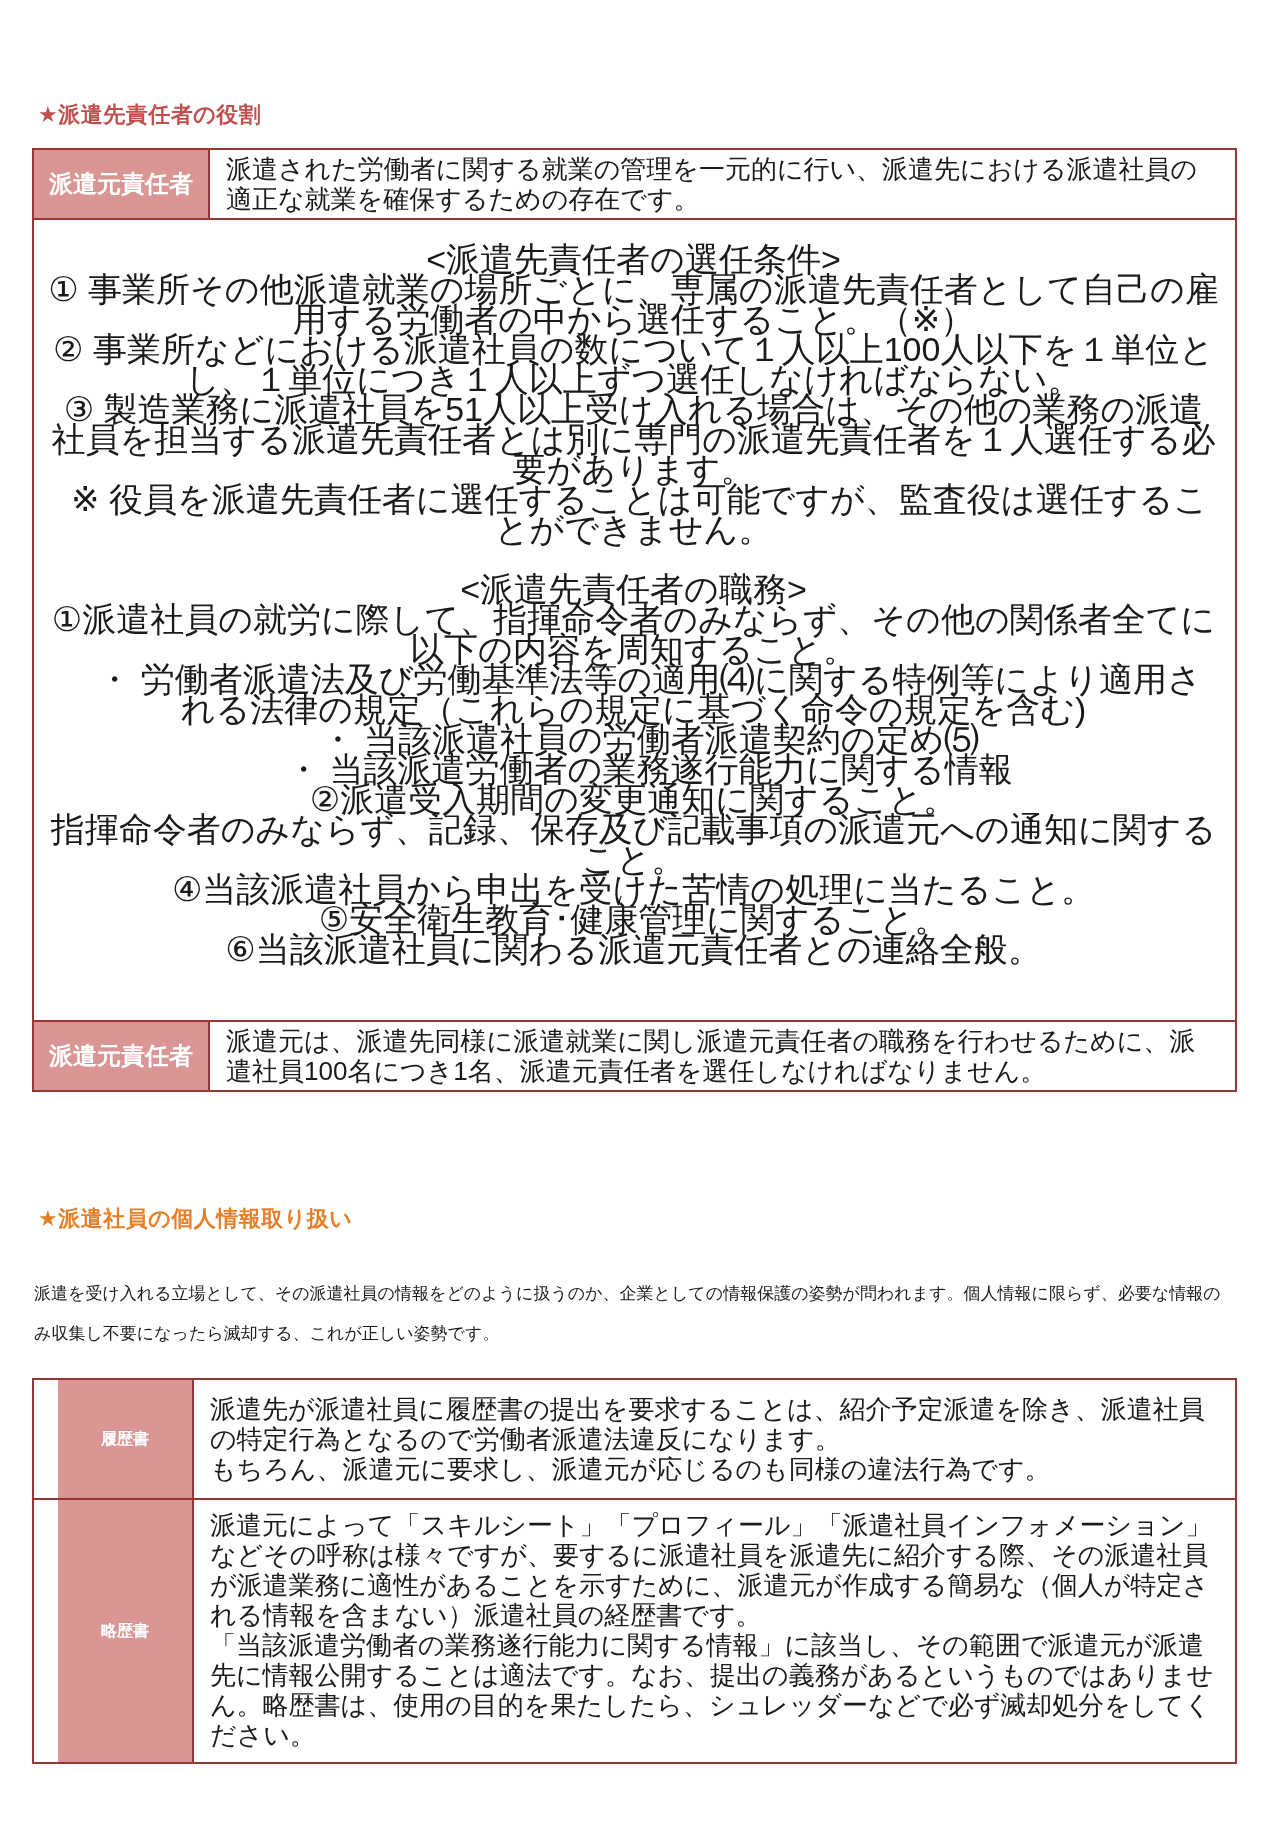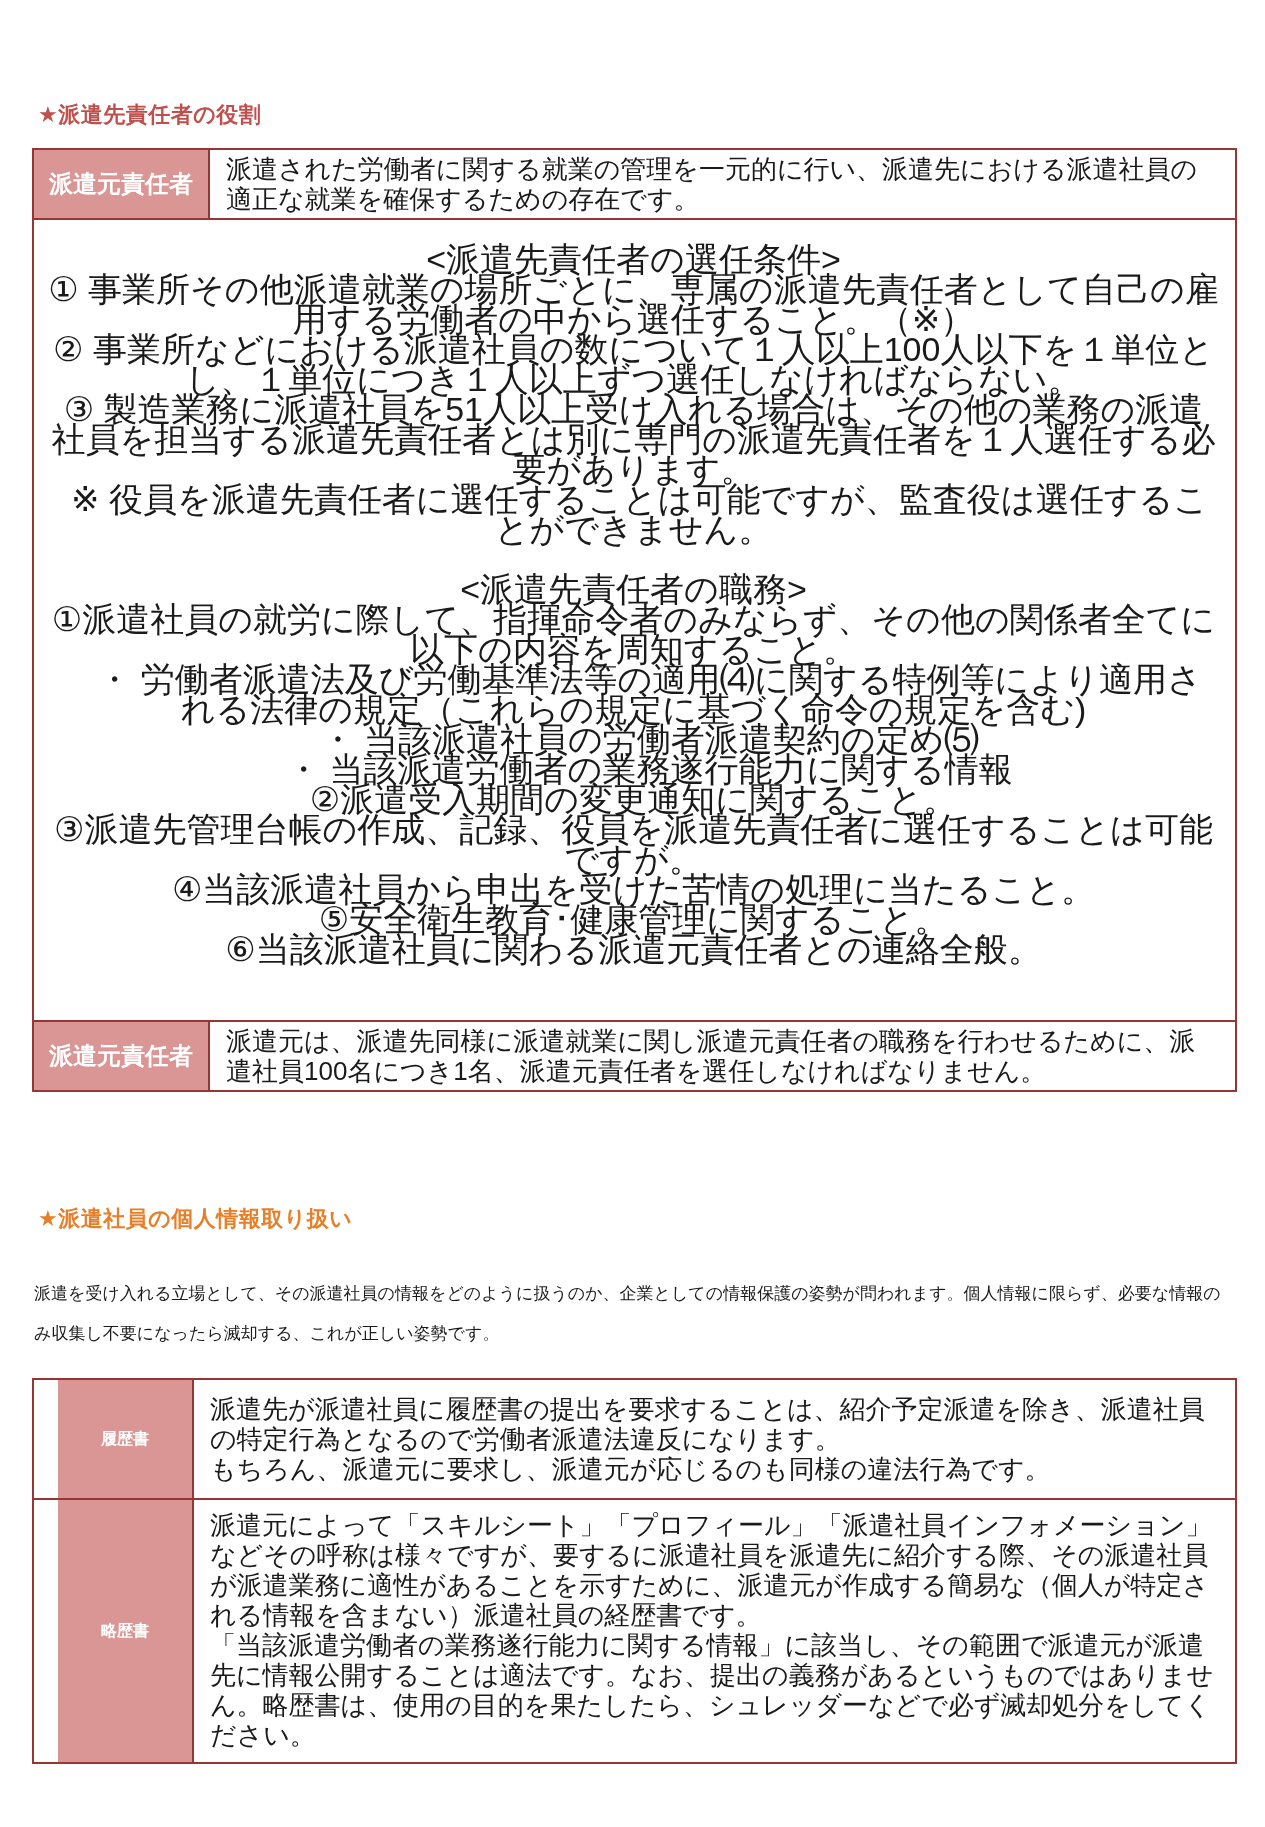--- a/index.html
+++ b/index.html
@@ -65,21 +65,21 @@
         <div class="para">② 事業所などにおける派遣社員の数について１人以上100人以下を１単位とし、１単位につき１人以上ずつ選任しなければならない。</div>
         <div class="para">③ 製造業務に派遣社員を51人以上受け入れる場合は、その他の業務の派遣社員を担当する派遣先責任者とは別に専門の派遣先責任者を１人選任する必要があります。</div>
         <div class="para p-note">※ 役員を派遣先責任者に選任することは可能ですが、監査役は選任することができません。</div>
         <div class="p-gap"></div>
         <div class="para">&lt;派遣先責任者の職務&gt;</div>
         <div class="para">①派遣社員の就労に際して、指揮命令者のみならず、その他の関係者全てに以下の内容を周知すること。</div>
         <div class="para p-bullet">・ 労働者派遣法及び労働基準法等の適用⑷に関する特例等により適用される法律の規定（これらの規定に基づく命令の規定を含む)</div>
         <div class="para p-bullet">・ 当該派遣社員の労働者派遣契約の定め⑸</div>
         <div class="para p-bullet">・ 当該派遣労働者の業務遂行能力に関する情報</div>
         <div class="para">②派遣受入期間の変更通知に関すること。</div>
-        <div class="para">③派遣先管理台帳の作成、記録、役員を派遣先責任者に選任することは可能ですが。</div>
+        <div class="para">指揮命令者のみならず、記録、保存及び記載事項の派遣元への通知に関すること。</div>
         <div class="para">④当該派遣社員から申出を受けた苦情の処理に当たること。</div>
         <div class="para">⑤安全衛生教育･健康管理に関すること。</div>
         <div class="para">⑥当該派遣社員に関わる派遣元責任者との連絡全般。</div>
       </div>
     </div>
 
     <div class="trow">
       <div class="lcell w1">派遣元責任者</div>
       <div class="ccell vcenter">
         <div>派遣元は、派遣先同様に派遣就業に関し派遣元責任者の職務を行わせるために、派遣社員100名につき1名、派遣元責任者を選任しなければなりません。</div>

